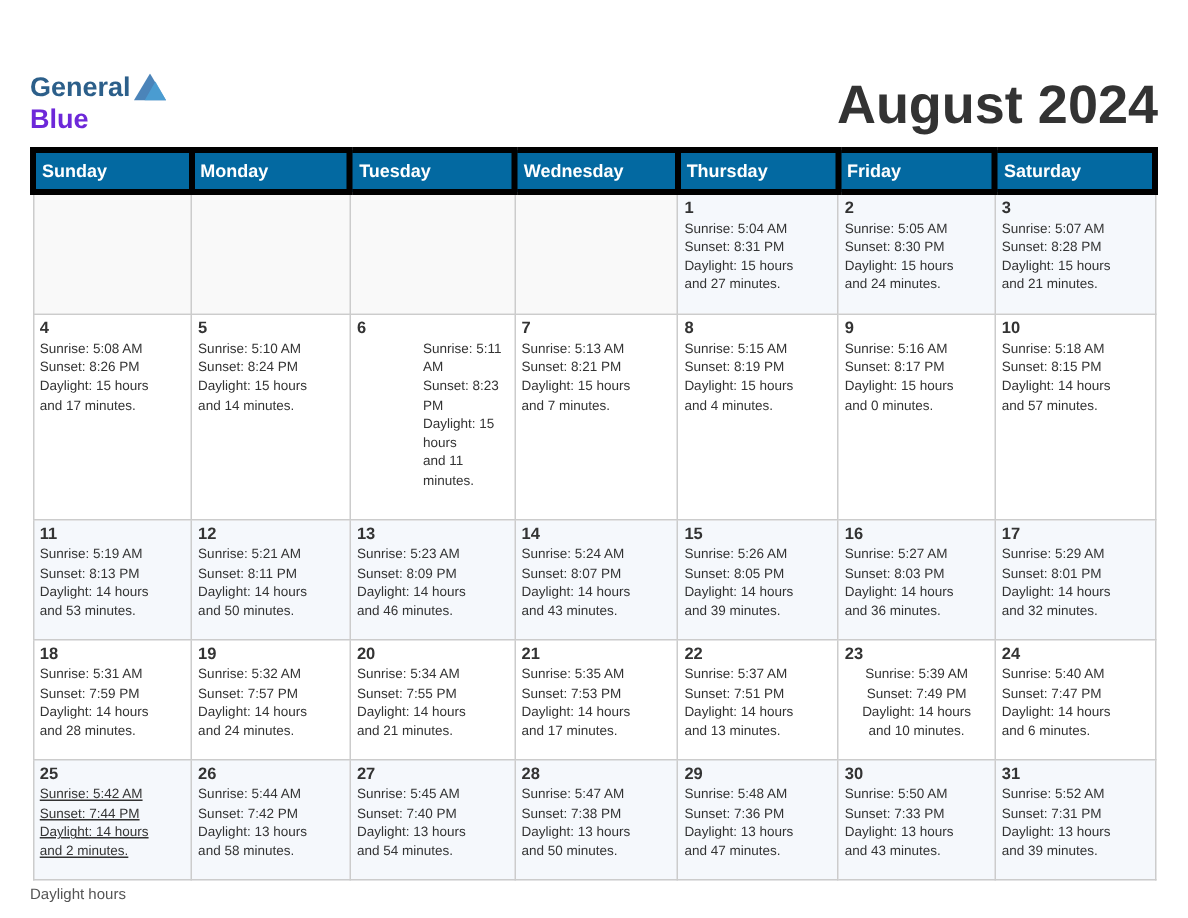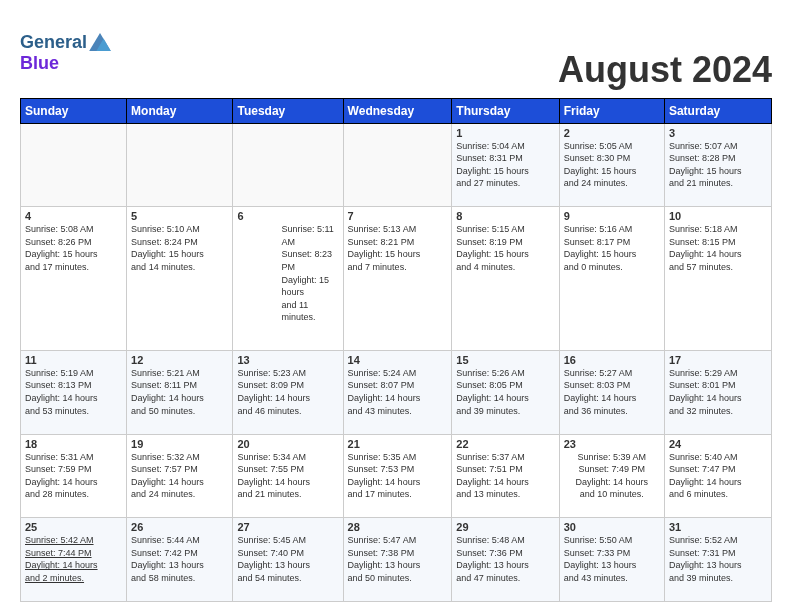--- a/index.html
+++ b/index.html
@@ -13,21 +13,21 @@
     .page {
       width: 792px;
       height: 612px;
       padding: 16px 20px 10px 20px;
       display: flex;
       flex-direction: column;
     }
     .header {
       display: flex;
       justify-content: space-between;
-      align-items: center;
+      align-items: flex-end;
       margin-bottom: 8px;
     }
     .logo {
       display: flex;
       flex-direction: column;
       align-items: flex-start;
     }
     .logo-general { font-size: 18px; font-weight: bold; color: #2c5f8a; }
     .logo-blue { font-size: 18px; font-weight: bold; color: #6d28d9; }
     .logo-icon {
@@ -53,27 +53,27 @@
       flex: 1;
       display: flex;
       flex-direction: column;
     }
     table {
       width: 100%;
       border-collapse: collapse;
       flex: 1;
     }
     thead tr th {
-      background-color: #1d4ed8;
+      background-color: #0369a1;
       color: #fff;
       font-size: 12px;
       font-weight: bold;
       padding: 5px 4px;
       text-align: left;
-      border: 1px solid #000000;
+      border: 4px solid #000000;
     }
     tbody tr td {
       border: 1px solid #ccc;
       vertical-align: top;
       padding: 3px 4px;
       font-size: 9.5px;
       color: #333;
       width: 113px;
       background: #fff;
     }
@@ -367,13 +367,16 @@
               <div class="day-info" style="white-space: pre-line;">Sunrise: 5:52 AM
 Sunset: 7:31 PM
 Daylight: 13 hours
 and 39 minutes.</div>
             </td>
           </tr>
         </tbody>
     </table>
   </div>
 
+  <div class="footer-note">
+    <span>Daylight hours</span>
+  </div>
 </div>
 
 </body></html>

